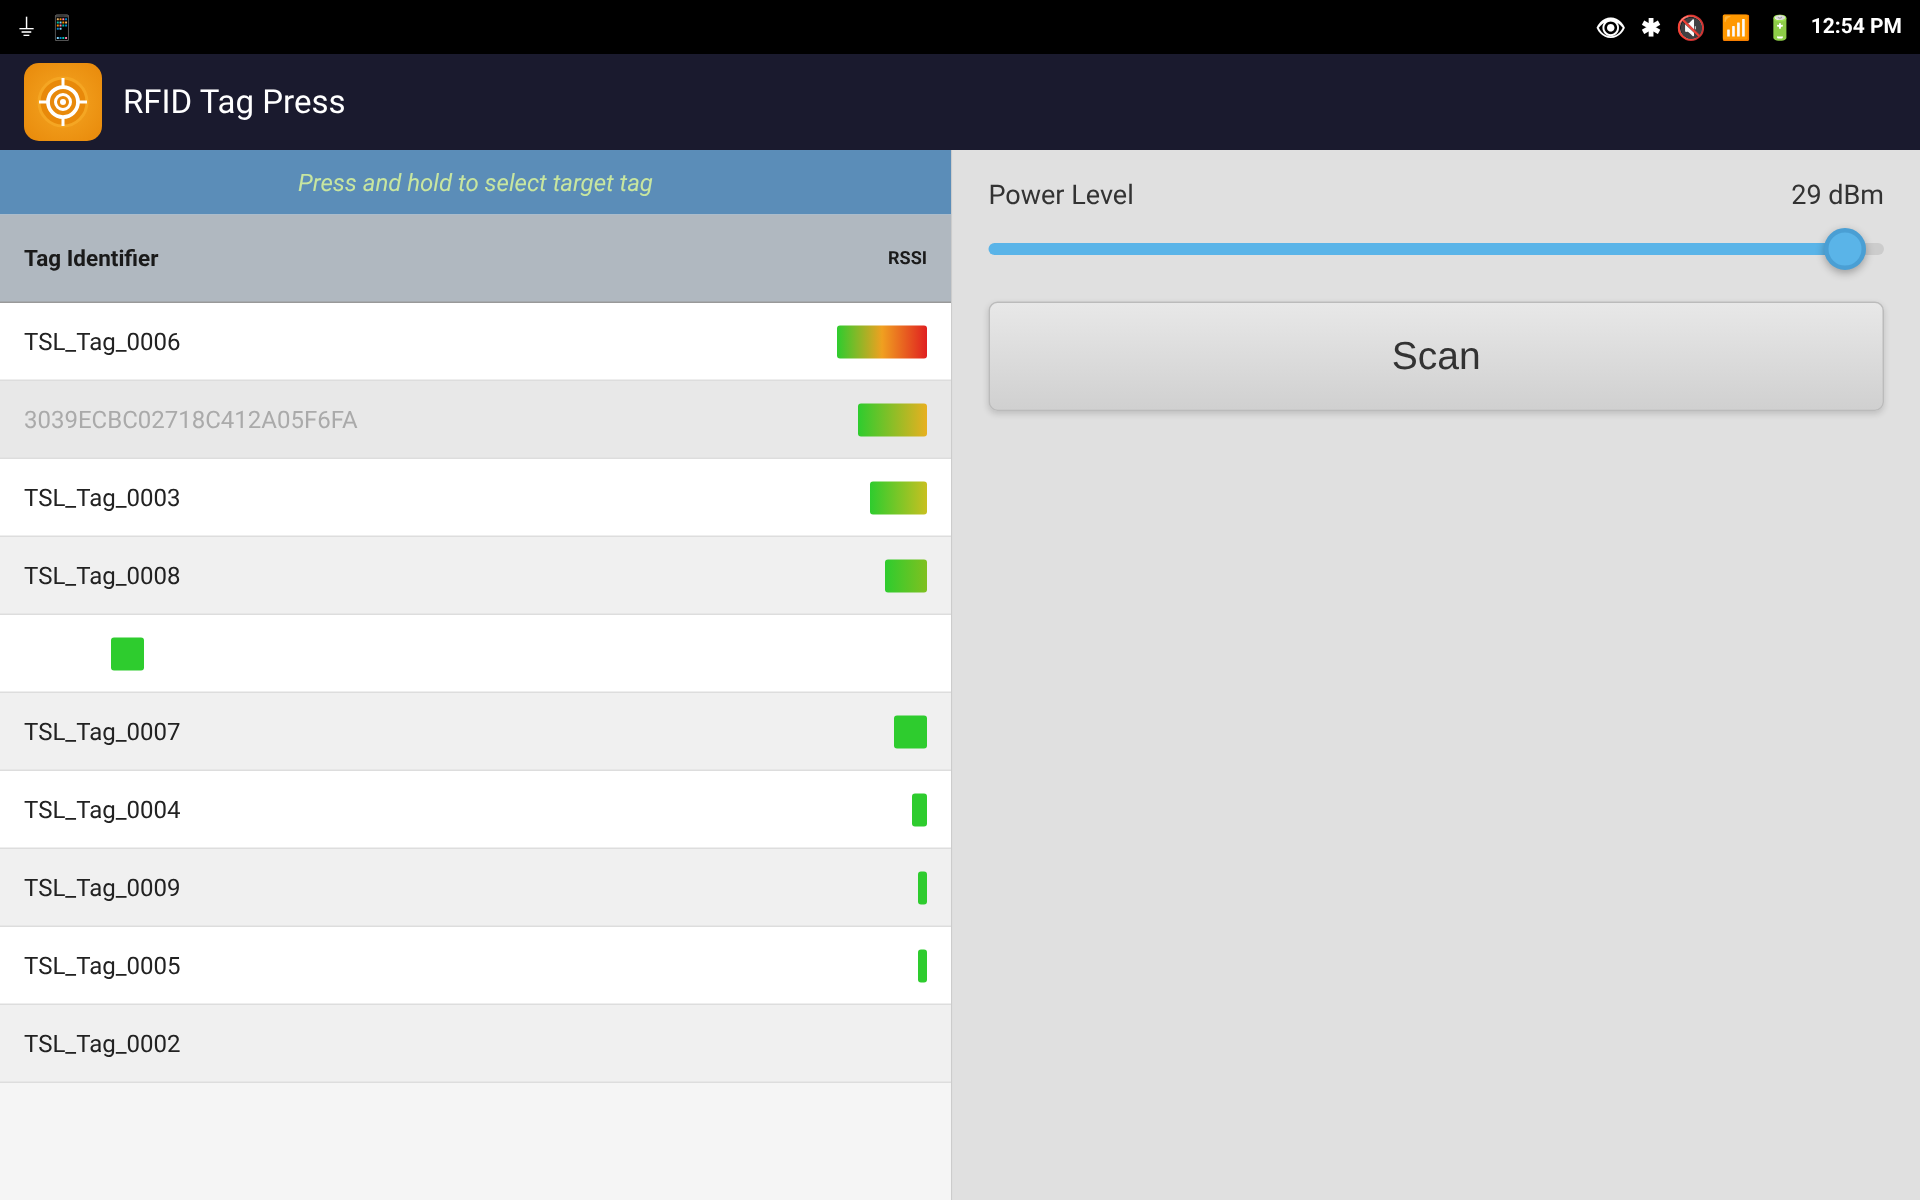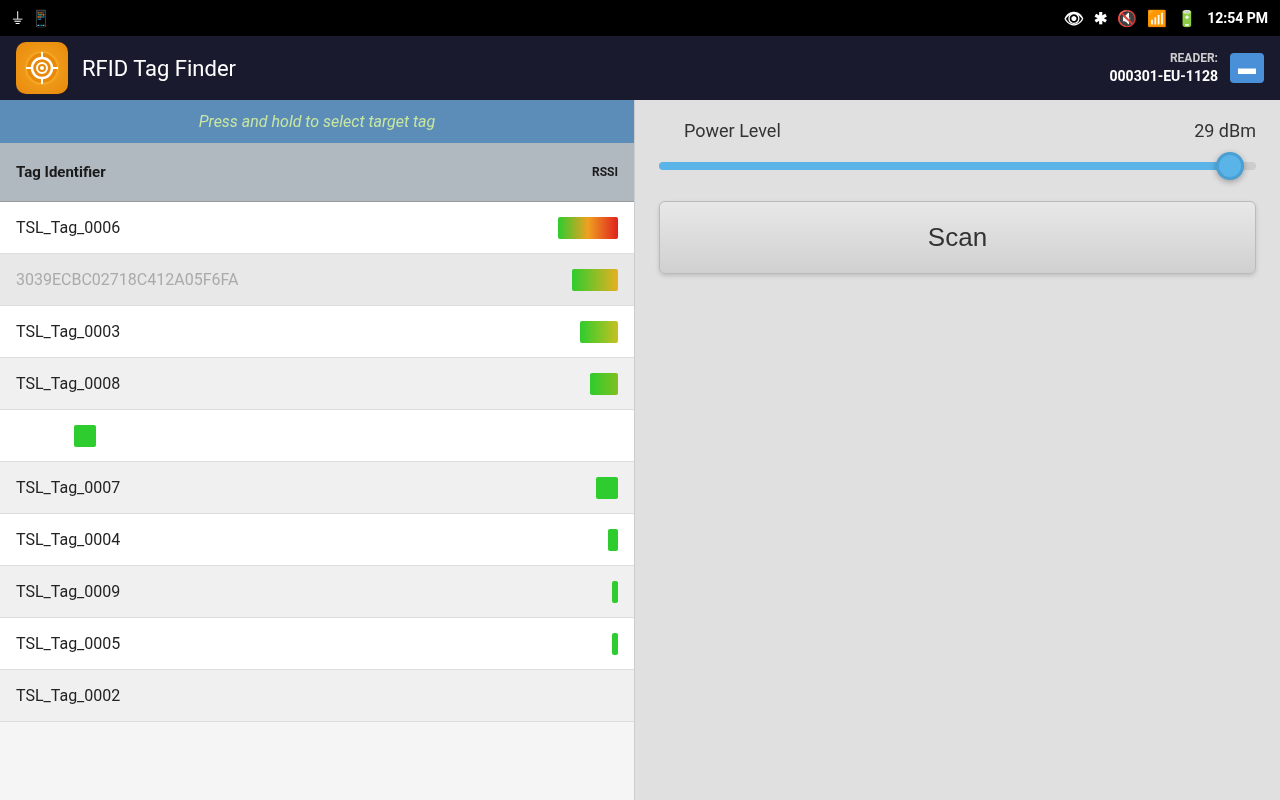--- a/index.html
+++ b/index.html
@@ -205,21 +205,20 @@
     #power-level-section {
       display: flex;
       flex-direction: column;
       gap: 10px;
     }
 
     #power-level-header {
       display: flex;
       justify-content: space-between;
       align-items: center;
-      margin-left: 25px;
     }
     #power-level-label {
       font-size: 18px;
       color: #333;
     }
     #power-level-value {
       font-size: 18px;
       color: #333;
     }
 
@@ -295,30 +294,21 @@
         <circle cx="18" cy="18" r="16" fill="#e8890a" stroke="#f5a623" stroke-width="2"></circle>
         <circle cx="18" cy="18" r="10" fill="none" stroke="#fff" stroke-width="2.5"></circle>
         <circle cx="18" cy="18" r="5" fill="none" stroke="#fff" stroke-width="2"></circle>
         <circle cx="18" cy="18" r="2" fill="#fff"></circle>
         <line x1="18" y1="2" x2="18" y2="8" stroke="#fff" stroke-width="2"></line>
         <line x1="18" y1="28" x2="18" y2="34" stroke="#fff" stroke-width="2"></line>
         <line x1="2" y1="18" x2="8" y2="18" stroke="#fff" stroke-width="2"></line>
         <line x1="28" y1="18" x2="34" y2="18" stroke="#fff" stroke-width="2"></line>
       </svg>
     </div>
-    <span id="app-title">RFID Tag Finder</span>
-  </div>
-  <div id="title-right">
-    <div id="reader-info">
-      <div class="reader-label">READER:</div>
-      <div class="reader-id">000301-EU-1128</div>
-    </div>
-    <div id="battery-indicator">
-      <span>▬</span>
-    </div>
+    <span id="app-title">RFID Tag Press</span>
   </div>
 </div>
 
 <div id="main-content">
 
   <div id="left-panel">
     <div id="hint-bar">
       <span id="hint-text">Press and hold to select target tag</span>
     </div>
 

